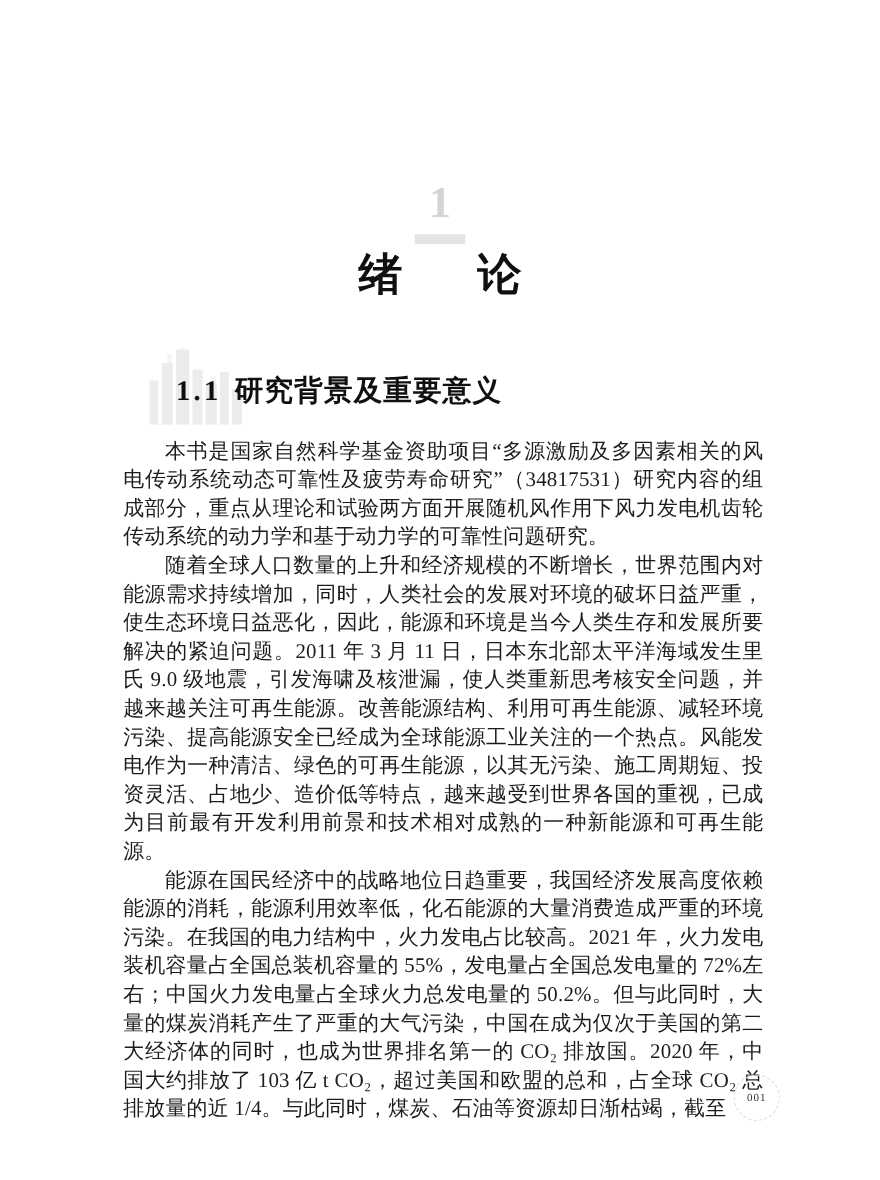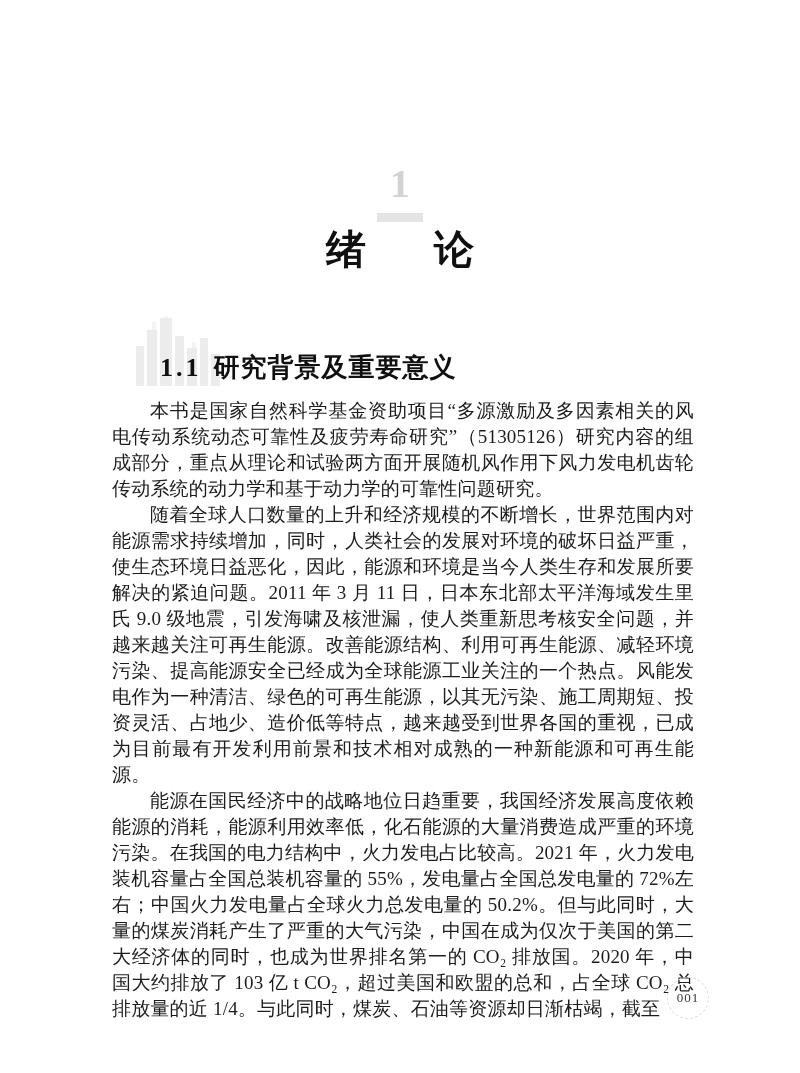--- a/index.html
+++ b/index.html
@@ -67,21 +67,21 @@
     margin: 0;
     display: flex;
     align-items: baseline;
     gap: 12px;
     font-size: 26px; line-height: 1.2;
     font-weight: 800;
     color: var(--heading-text);
     z-index: 1;
   }
   .section-heading .sec-num { letter-spacing: 3px; }
-  .section-heading .sec-title { letter-spacing: 1px; margin-top: 12px; }
+  .section-heading .sec-title { letter-spacing: 1px; }
 
   
   .body-text {
     position: absolute;
     top: 398px; left: 112px;
     width: 582px;
     font-size: 19px;
     line-height: 26px;
     text-align: justify;
     color: var(--body-text);
@@ -97,21 +97,21 @@
     position: absolute;
     top: 977px; left: 667px;
     width: 42px; height: 42px;
     border-radius: 50%;
     border: 1px dashed var(--stamp-border);
     display: flex;
     align-items: center;
     justify-content: center;
   }
   .page-number {
-    font-size: 13px;
+    font-size: 10px;
     color: var(--page-number);
     letter-spacing: 1px;
   }
 </style>
 </head>
 <body>
 
 <div class="page">
 
   <header>
@@ -141,21 +141,21 @@
       </g>
     </svg>
   </span>
 
   <h2 class="section-heading">
     <span class="sec-num">1.1</span>
     <span class="sec-title">研究背景及重要意义</span>
   </h2>
 
   <main class="body-text">
-    <p>本书是国家自然科学基金资助项目“多源激励及多因素相关的风电传动系统动态可靠性及疲劳寿命研究”（51305126）研究内容的组成部分，重点从理论和试验两方面开展随机风作用下风力发电机齿轮传动系统的动力学和基于动力学的可靠性问题研究。</p>
+    <p>本书是国家自然科学基金资助项目“多源激励及多因素相关的风电传动系统动态可靠性及疲劳寿命研究”（34817531）研究内容的组成部分，重点从理论和试验两方面开展随机风作用下风力发电机齿轮传动系统的动力学和基于动力学的可靠性问题研究。</p>
     <p>随着全球人口数量的上升和经济规模的不断增长，世界范围内对能源需求持续增加，同时，人类社会的发展对环境的破坏日益严重，使生态环境日益恶化，因此，能源和环境是当今人类生存和发展所要解决的紧迫问题。2011 年 3 月 11 日，日本东北部太平洋海域发生里氏 9.0 级地震，引发海啸及核泄漏，使人类重新思考核安全问题，并越来越关注可再生能源。改善能源结构、利用可再生能源、减轻环境污染、提高能源安全已经成为全球能源工业关注的一个热点。风能发电作为一种清洁、绿色的可再生能源，以其无污染、施工周期短、投资灵活、占地少、造价低等特点，越来越受到世界各国的重视，已成为目前最有开发利用前景和技术相对成熟的一种新能源和可再生能源。</p>
     <p>能源在国民经济中的战略地位日趋重要，我国经济发展高度依赖能源的消耗，能源利用效率低，化石能源的大量消费造成严重的环境污染。在我国的电力结构中，火力发电占比较高。2021 年，火力发电装机容量占全国总装机容量的 55%，发电量占全国总发电量的 72%左右；中国火力发电量占全球火力总发电量的 50.2%。但与此同时，大量的煤炭消耗产生了严重的大气污染，中国在成为仅次于美国的第二大经济体的同时，也成为世界排名第一的 CO₂ 排放国。2020 年，中国大约排放了 103 亿 t CO₂，超过美国和欧盟的总和，占全球 CO₂ 总排放量的近 1/4。与此同时，煤炭、石油等资源却日渐枯竭，截至</p>
   </main>
 
   <footer>
     <div class="stamp">
       <span class="page-number">001</span>
     </div>
   </footer>
 

